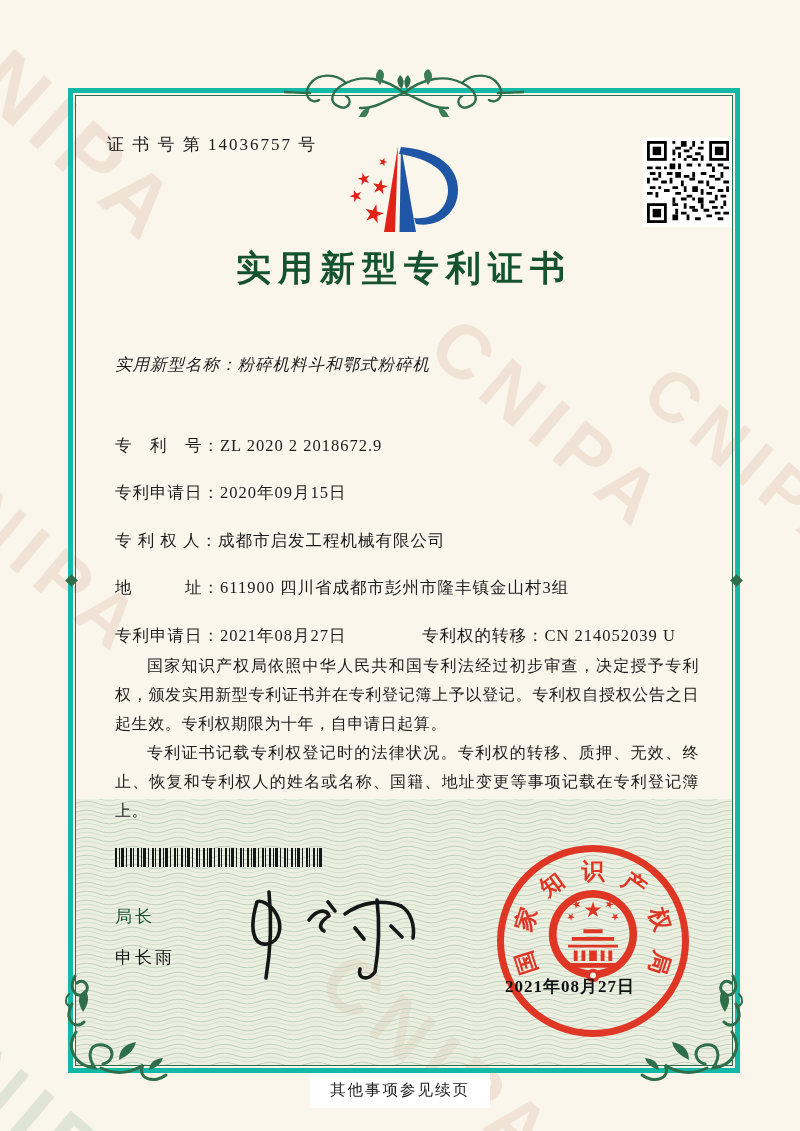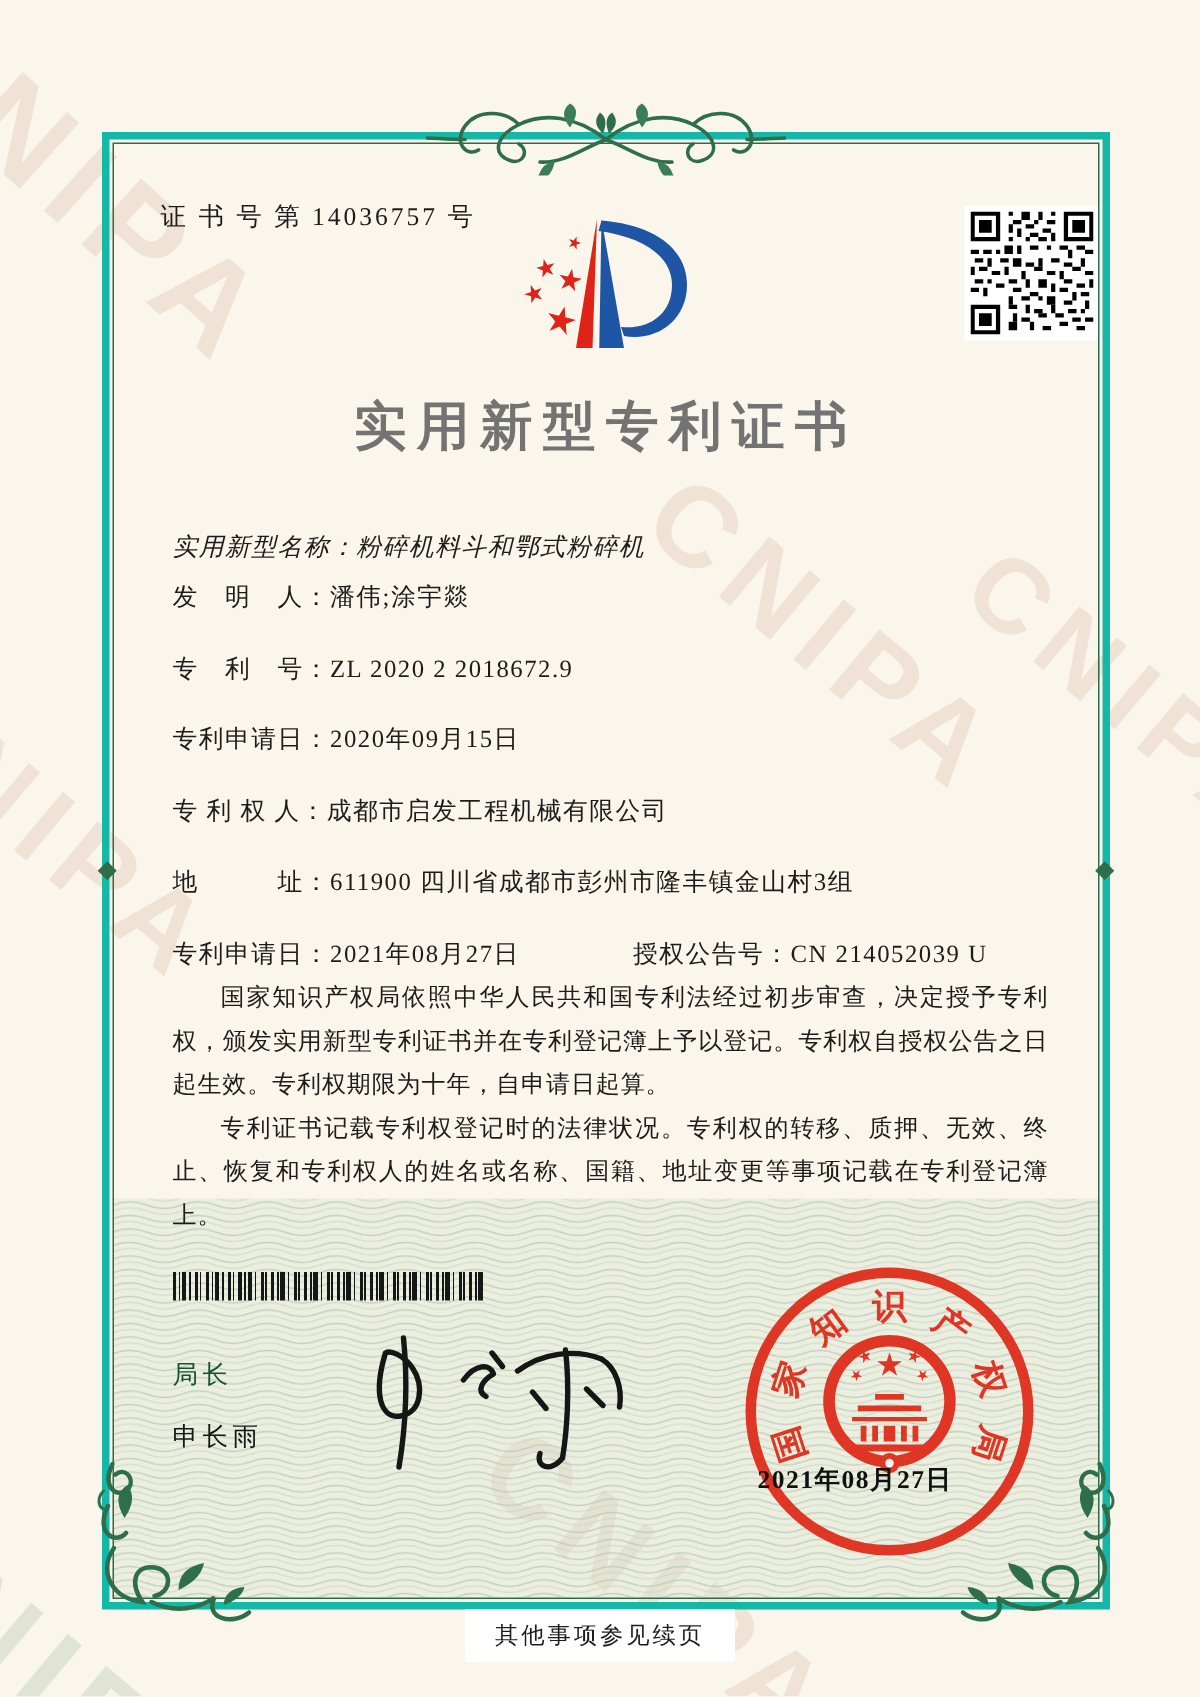--- a/index.html
+++ b/index.html
@@ -29,22 +29,22 @@
   .orn-br{right:-14px;bottom:-16px;transform:scaleX(-1);}
   .orn-top{left:50%;top:-26px;transform:translateX(-50%);}
   .diamond{position:absolute;width:9px;height:9px;background:#2e6e4b;transform:rotate(45deg);z-index:3;}
   .d-left{left:-6px;top:483px;}
   .d-right{right:-6px;top:483px;}
   
   .cert-no{position:absolute;left:34px;top:40px;font-size:17px;letter-spacing:2px;}
   .logo{position:absolute;left:259px;top:42px;width:162px;height:103px;}
   .qr{position:absolute;left:570px;top:44px;width:90px;height:90px;background:#fff;padding:4px;box-sizing:border-box;}
   .qr svg{display:block;width:100%;height:100%;}
-  .title{position:absolute;left:0;right:0;top:168px;margin:0;text-align:center;
-         font-size:35px;font-weight:bold;letter-spacing:7px;color:#737373;}
+  .title{position:absolute;left:0;right:0;top:152px;margin:0;text-align:center;
+         font-size:35px;font-weight:bold;letter-spacing:7px;color:#14532d;}
   
   .row{position:absolute;left:42px;right:36px;font-size:16.5px;letter-spacing:1px;white-space:nowrap;}
   .r1{top:261px;font-style:italic;}.r2{top:294px;}.r3{top:342px;}.r4{top:389px;}.r5{top:437px;}.r6{top:484px;}.r7{top:532px;}
   .f-label{color:#1c1c1c;}
   .f-value{color:#1c1c1c;}
   .pair2{position:absolute;left:307px;top:0;}
   
   .body-text{position:absolute;left:42px;top:558px;width:584px;font-size:16px;line-height:29px;
              text-align:justify;letter-spacing:0.6px;}
   .body-text p{margin:0;text-indent:2em;}
@@ -194,41 +194,38 @@
           <path d="M9,26h2v2h-2z M14,26h1v2h-1z M17,27h2v1h-2z M21,26h2v1h-2z M25,27h2v1h-2z"></path>
         </g>
       </svg>
     </div>
 
     <h1 class="title">实用新型专利证书</h1>
 
     <div class="row r1">
       <span class="f-label">实用新型名称：</span><span class="f-value">粉碎机料斗和鄂式粉碎机</span>
     </div>
-    <div class="row r2">
-      <span class="f-label">发　明　人：</span><span class="f-value">潘伟;涂宇燚</span>
-    </div>
     <div class="row r3">
       <span class="f-label">专　利　号：</span><span class="f-value">ZL 2020 2 2018672.9</span>
     </div>
     <div class="row r4">
       <span class="f-label">专利申请日：</span><span class="f-value">2020年09月15日</span>
     </div>
     <div class="row r5">
       <span class="f-label">专 利 权 人：</span><span class="f-value">成都市启发工程机械有限公司</span>
     </div>
     <div class="row r6">
       <span class="f-label">地　　　址：</span><span class="f-value">611900 四川省成都市彭州市隆丰镇金山村3组</span>
     </div>
     <div class="row r7">
       <span>
         <span class="f-label">专利申请日：</span><span class="f-value">2021年08月27日</span>
       </span>
       <span class="pair2">
-        <span class="f-label">授权公告号：</span><span class="f-value">CN 214052039 U</span>
+        <span class="f-label">专利权的转移：</span><span class="f-value">CN 214052039 U</span>
       </span>
     </div>
 
     <div class="body-text">
       <p>国家知识产权局依照中华人民共和国专利法经过初步审查，决定授予专利权，颁发实用新型专利证书并在专利登记簿上予以登记。专利权自授权公告之日起生效。专利权期限为十年，自申请日起算。</p>
       <p>专利证书记载专利权登记时的法律状况。专利权的转移、质押、无效、终止、恢复和专利权人的姓名或名称、国籍、地址变更等事项记载在专利登记簿上。</p>
     </div>
 
     <div class="barcode"></div>
 

